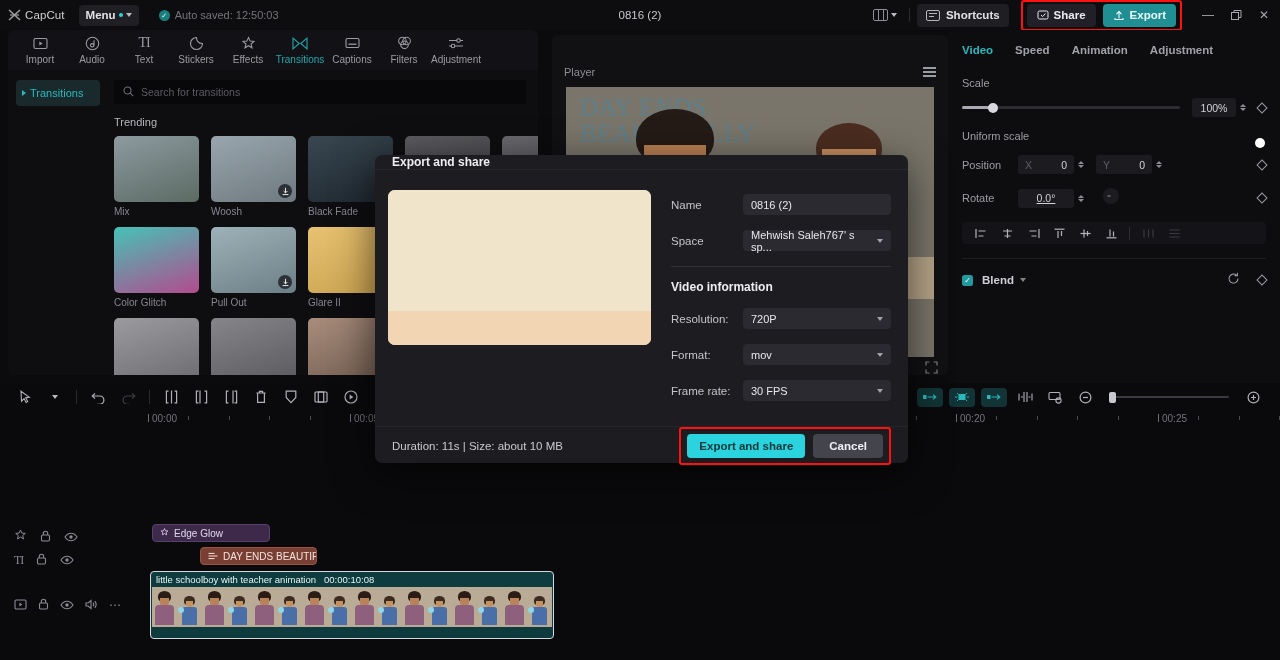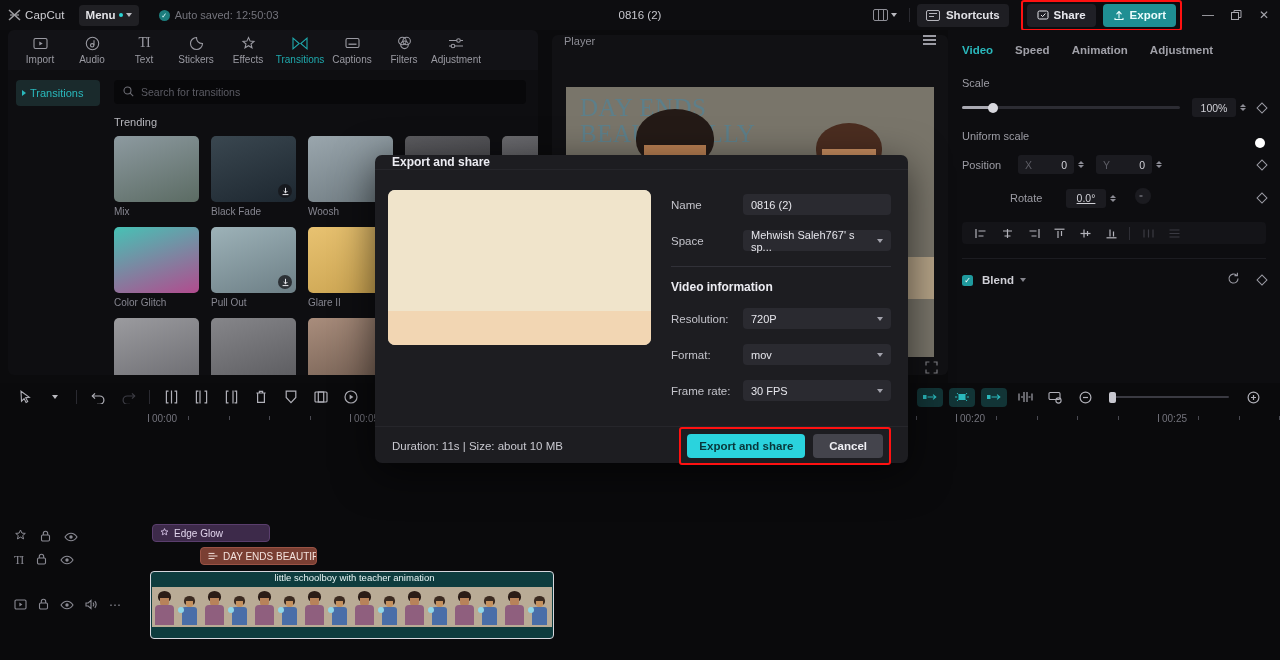--- a/index.html
+++ b/index.html
@@ -105,21 +105,21 @@
   .cell { width: 85px; }
   .thumb { width: 85px; height: 66px; border-radius: 5px; position: relative; overflow: hidden; background: #2a2d31; }
   .dl { position: absolute; right: 4px; bottom: 4px; width: 14px; height: 14px; border-radius: 50%; background: rgba(20,20,24,.75); display: flex; align-items: center; justify-content: center; }
   .cname { font-size: 10px; color: #868690; margin-top: 4px; text-align: left; white-space: nowrap; overflow: hidden; }
 
   
   .player {
     position: absolute; top: 35px; left: 552px; width: 396px; height: 340px;
     background: #111114; border-radius: 6px; overflow: hidden;
   }
-  .player-hd { height: 26px; display: flex; padding: 0 12px; }
+  .player-hd { height: 26px; display: flex; align-items: center; padding: 0 12px; margin-top: 24px; }
   .player-hd .t { font-size: 11px; color: #8d8d95; }
   .burger { margin-left: auto; display:flex; flex-direction: column; gap: 2.5px; }
   .burger i { display:block; width: 13px; height: 1.6px; background: #9b9ba3; }
   .stage { position: absolute; top: 52px; left: 14px; width: 368px; height: 270px; background: #79756a; overflow: hidden; }
   .stage-title { position: absolute; left: 14px; top: 8px; font-family: "Liberation Serif", serif; font-size: 25px; line-height: 1.05; color: #5d7f8a; letter-spacing: .5px; }
   .stage-band { position:absolute; left:0; right:0; bottom: 58px; height: 42px; background: #e7c89e; opacity:.55;}
   .head { position: absolute; border-radius: 50% 50% 45% 45%; }
   .player-ctl { position: absolute; bottom: 2px; right: 10px; display: flex; align-items: center; gap: 8px; }
   .fs-ic { width: 13px; height: 13px; position: relative; opacity: .6; }
 
@@ -180,21 +180,21 @@
   .tlabel { position: absolute; top: 2px; font-size: 10px; color: #74747d; }
   .tracks { position: relative; margin-top: 2px; height: 190px; }
   .gutter { position: absolute; left: 0; top: 0; width: 148px; height: 190px; }
   .gutter-row { display: flex; align-items: center; gap: 13px; padding-left: 14px; color: #8a8a93; }
   .clip { position: absolute; border-radius: 4px; overflow: hidden; }
   .clip-eff { background: #3d2a4a; border: 1px solid #5a3e6d; }
   .clip-eff .lab { display: flex; align-items: center; gap: 5px; padding: 0 7px; height: 100%; font-size: 10px; color: #e0d4ec; }
   .clip-txt { background: #7a3f33; border: 1px solid #9a5345; }
   .clip-txt .lab { display: flex; align-items: center; gap: 5px; padding: 0 7px; height: 100%; font-size: 10px; color: #f3e2dd; white-space: nowrap; }
   .clip-vid { background: #0e3c3e; border: 1.5px solid #d7d7dd; }
-  .clip-vid .hdr { height: 14px; display: flex; align-items: center; gap: 8px; padding-left: 5px; font-size: 9.5px; color: #e6f3f3; flex-direction: column; }
+  .clip-vid .hdr { height: 14px; display: flex; align-items: center; gap: 8px; padding-left: 5px; font-size: 9.5px; color: #e6f3f3; }
   .filmstrip { position: absolute; left: 1px; right: 1px; top: 15px; height: 40px; background: #b9ab96; display: flex; overflow: hidden; }
   .fs-cell { width: 25px; height: 40px; flex: 0 0 25px; position: relative; }
   .modal {
     position: absolute; left: 375px; top: 155px; width: 533px; height: 308px;
     background: #1d1d21; border-radius: 7px; z-index: 50;
     box-shadow: 0 10px 40px rgba(0,0,0,.6);
     display: flex; flex-direction: column;
   }
   .modal-hd { height: 34px; display: flex; align-items: center; padding: 0 17px; border-bottom: 1px solid #26262b; }
   .modal-title { font-size: 12px; color: #ececf2; font-weight: 700; }
@@ -389,40 +389,40 @@
             </svg></span>
         <span class="ph">Search for transitions</span>
       </div>
       <div class="sec-title">Trending</div>
       <div class="grid" id="tgrid">
           <div class="cell">
             <div class="thumb" style="background: linear-gradient(160deg, rgb(141, 154, 160), rgb(91, 107, 99));"></div>
             <div class="cname">Mix</div>
           </div>
           <div class="cell">
+            <div class="thumb" style="background: linear-gradient(160deg, rgb(154, 166, 173), rgb(110, 122, 128));">
+              <span class="dl">
+                <svg width="9" height="9" viewBox="0 0 9 9">
+                  <path d="M4.5 0.8v5M2.6 4l1.9 1.9L6.4 4M1.6 7.6h5.8" fill="none" stroke="#e7e7ec" stroke-width="1"></path>
+                </svg>
+              </span>
+            </div>
+            <div class="cname">Woosh</div>
+          </div>
+          <div class="cell">
             <div class="thumb" style="background: linear-gradient(160deg, rgb(58, 71, 80), rgb(29, 39, 48));">
               <span class="dl">
                 <svg width="9" height="9" viewBox="0 0 9 9">
                   <path d="M4.5 0.8v5M2.6 4l1.9 1.9L6.4 4M1.6 7.6h5.8" fill="none" stroke="#e7e7ec" stroke-width="1"></path>
                 </svg>
               </span>
             </div>
             <div class="cname">Black Fade</div>
           </div>
           <div class="cell">
-            <div class="thumb" style="background: linear-gradient(160deg, rgb(154, 166, 173), rgb(110, 122, 128));">
-              <span class="dl">
-                <svg width="9" height="9" viewBox="0 0 9 9">
-                  <path d="M4.5 0.8v5M2.6 4l1.9 1.9L6.4 4M1.6 7.6h5.8" fill="none" stroke="#e7e7ec" stroke-width="1"></path>
-                </svg>
-              </span>
-            </div>
-            <div class="cname">Woosh</div>
-          </div>
-          <div class="cell">
             <div class="thumb" style="background: linear-gradient(160deg, rgb(92, 92, 96), rgb(62, 62, 66));"></div>
             <div class="cname"></div>
           </div>
           <div class="cell">
             <div class="thumb" style="background: linear-gradient(160deg, rgb(106, 106, 110), rgb(74, 74, 78));"></div>
             <div class="cname"></div>
           </div>
           <div class="cell">
             <div class="thumb" style="background: linear-gradient(160deg, rgb(70, 194, 181), rgb(178, 75, 142));"></div>
             <div class="cname">Color Glitch</div>
@@ -553,22 +553,22 @@
             <span class="vv">0</span>
           </span>
           <span class="stepper">
               <i class="u"></i>
               <i class="d"></i>
             </span>
         </span>
         <span class="diamond" style="margin-left:auto;"></span>
       </div>
       <div class="row">
-        <span class="row-lbl" style="width:56px;margin-left:48px;">Rotate</span>
-        <span class="numfield" style="width:40px;text-decoration:underline;">0.0°</span>
+        <span class="row-lbl" style="width:56px;">Rotate</span>
+        <span class="numfield" style="width:56px;text-decoration:underline;">0.0°</span>
         <span class="stepper">
             <i class="u"></i>
             <i class="d"></i>
           </span>
         <span style="margin-left:18px;">
           <svg width="18" height="18" viewBox="0 0 18 18">
               <circle cx="9" cy="9" r="8" fill="#1b1b20"></circle>
               <path d="M5.5 9h3" stroke="#8b8b94" stroke-width="1.1"></path>
             </svg>
         </span>

